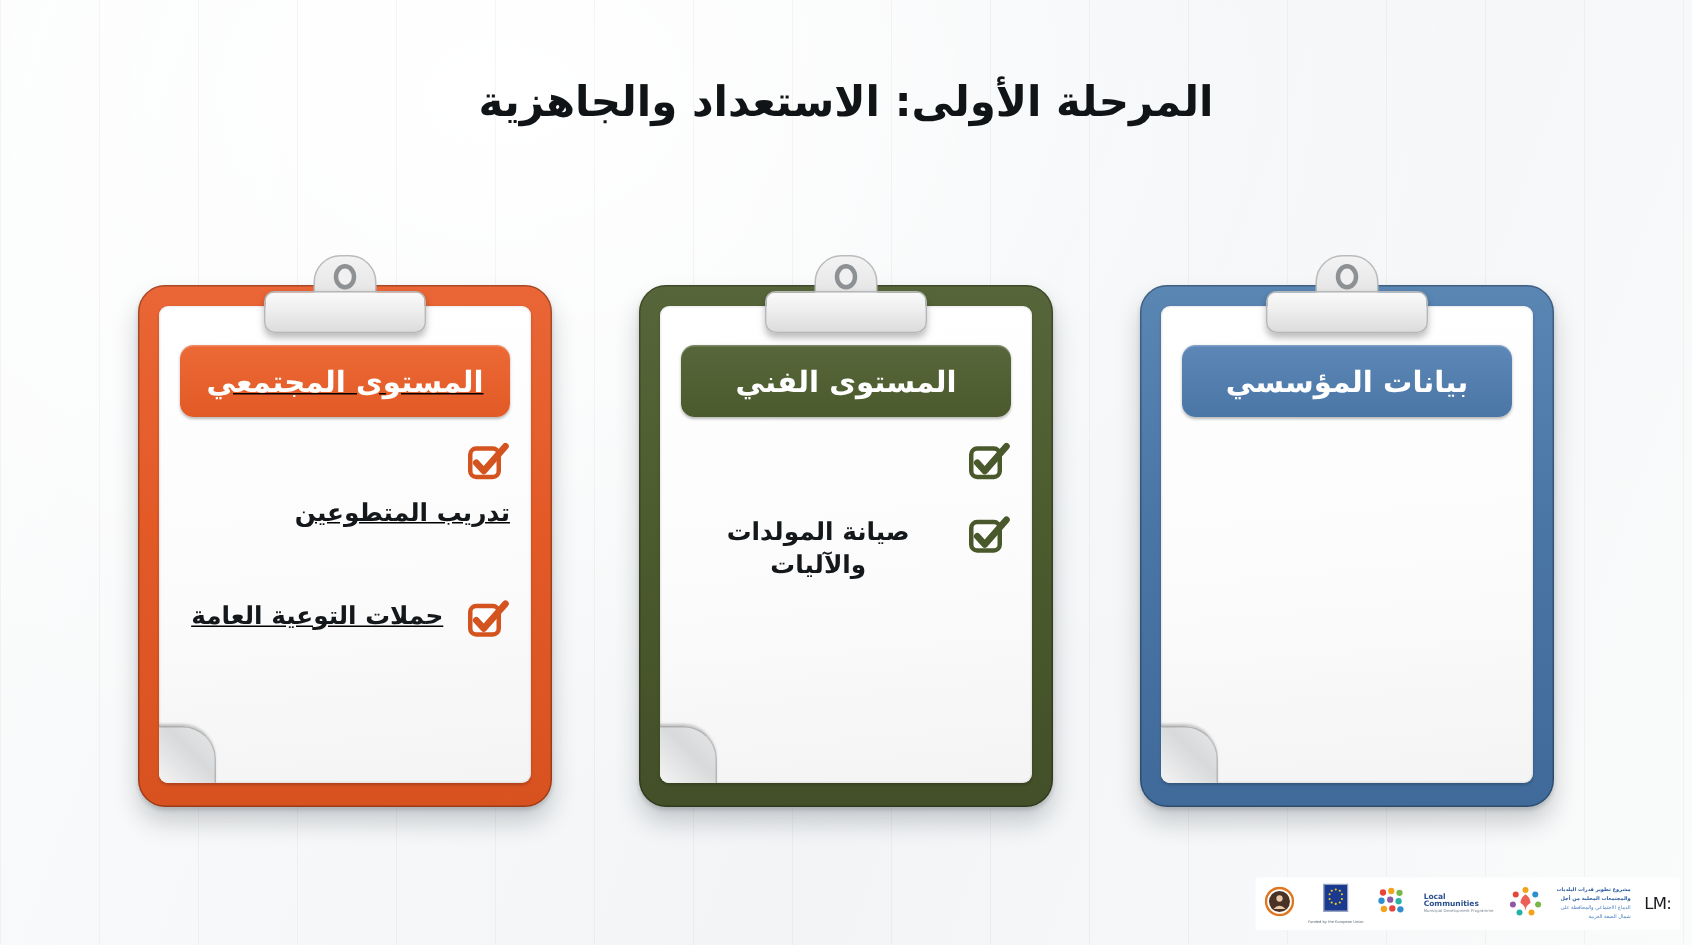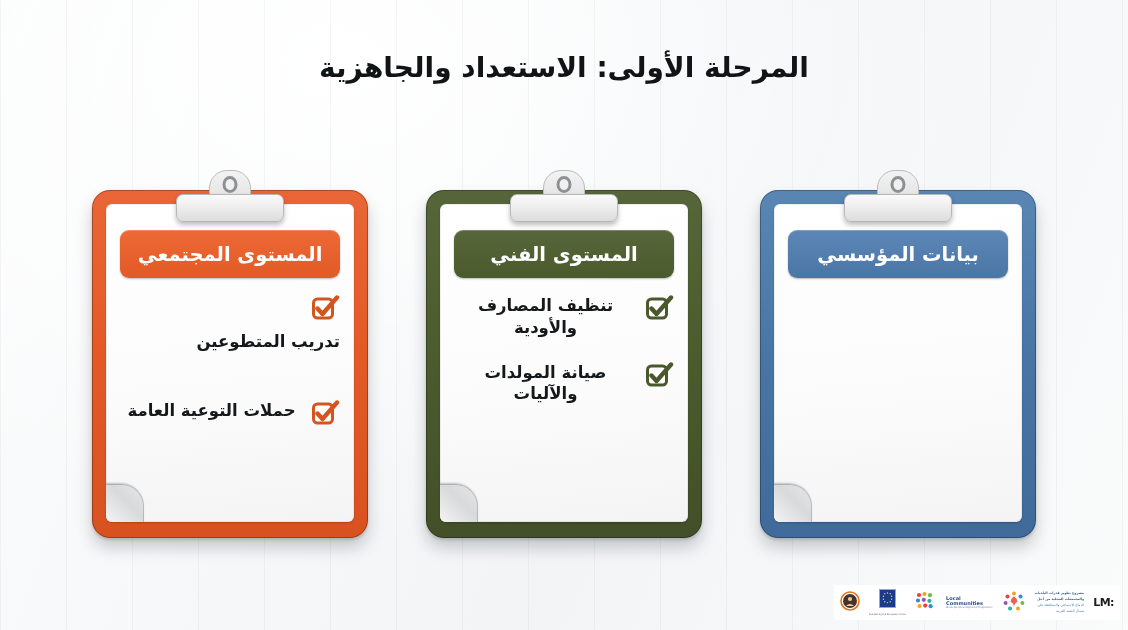--- a/index.html
+++ b/index.html
@@ -78,21 +78,21 @@
     position: absolute;
     inset: 0;
     border-radius: 18px;
     box-shadow: 0 10px 16px rgba(30,40,50,0.22),
                 0 2px 3px rgba(30,40,50,0.18);
     padding: 14px 14px 16px 14px;
     box-sizing: border-box;
   }
   .board.blue   { background: linear-gradient(180deg,#5a86b4 0%,#4a76a6 45%,#3f6a99 100%); }
   .board.green  { background: linear-gradient(180deg,#57663a 0%,#4c5c2e 45%,#434f28 100%); }
-  .board.orange { background: linear-gradient(180deg,#ea6636 0%,#e35a27 45%,#d85220 100%); }
+  .board.orange { background: linear-gradient(180deg,#ea6636 0%,#e35a27 45%,#d85220 100%); text-decoration: underline; }
 
   
   .board::after {
     content: "";
     position: absolute;
     inset: 0;
     border-radius: 18px;
     border: 1px solid rgba(0,0,0,0.28);
     pointer-events: none;
   }
@@ -266,21 +266,21 @@
     font-weight: bold;
     color: #2f5f9e;
     line-height: 1.45;
     white-space: nowrap;
     text-align: right;
   }
   .logo-line.sub { color: #4a7fc0; font-weight: normal; }
 
   .lm-mark {
     font-size: 11px;
-    font-weight: bold;
+    font-weight: normal;
     color: #1b1d20;
     letter-spacing: -0.5px;
     direction: ltr;
   }
 
   .localcom-label {
     display: flex;
     flex-direction: column;
     line-height: 1;
     direction: ltr;
@@ -347,21 +347,20 @@
 
           <div class="checklist">
 
             <div class="check-item">
               <span class="check-icon">
                 <svg viewBox="0 0 28 26">
                   <rect x="1.5" y="4" width="19" height="19" rx="4" ry="4" fill="#ffffff" stroke="#49592c" stroke-width="3"></rect>
                   <path d="M5.5 13.5 L10.5 19 L25 2.5" fill="none" stroke="#49592c" stroke-width="4.4" stroke-linecap="round" stroke-linejoin="round"></path>
                 </svg>
               </span>
-              <span class="check-label">تنظيف المصارف والأودية</span>
             </div>
 
             <div class="check-item">
               <span class="check-icon">
                 <svg viewBox="0 0 28 26">
                   <rect x="1.5" y="4" width="19" height="19" rx="4" ry="4" fill="#ffffff" stroke="#49592c" stroke-width="3"></rect>
                   <path d="M5.5 13.5 L10.5 19 L25 2.5" fill="none" stroke="#49592c" stroke-width="4.4" stroke-linecap="round" stroke-linejoin="round"></path>
                 </svg>
               </span>
               <span class="check-label">صيانة المولدات والآليات</span>

